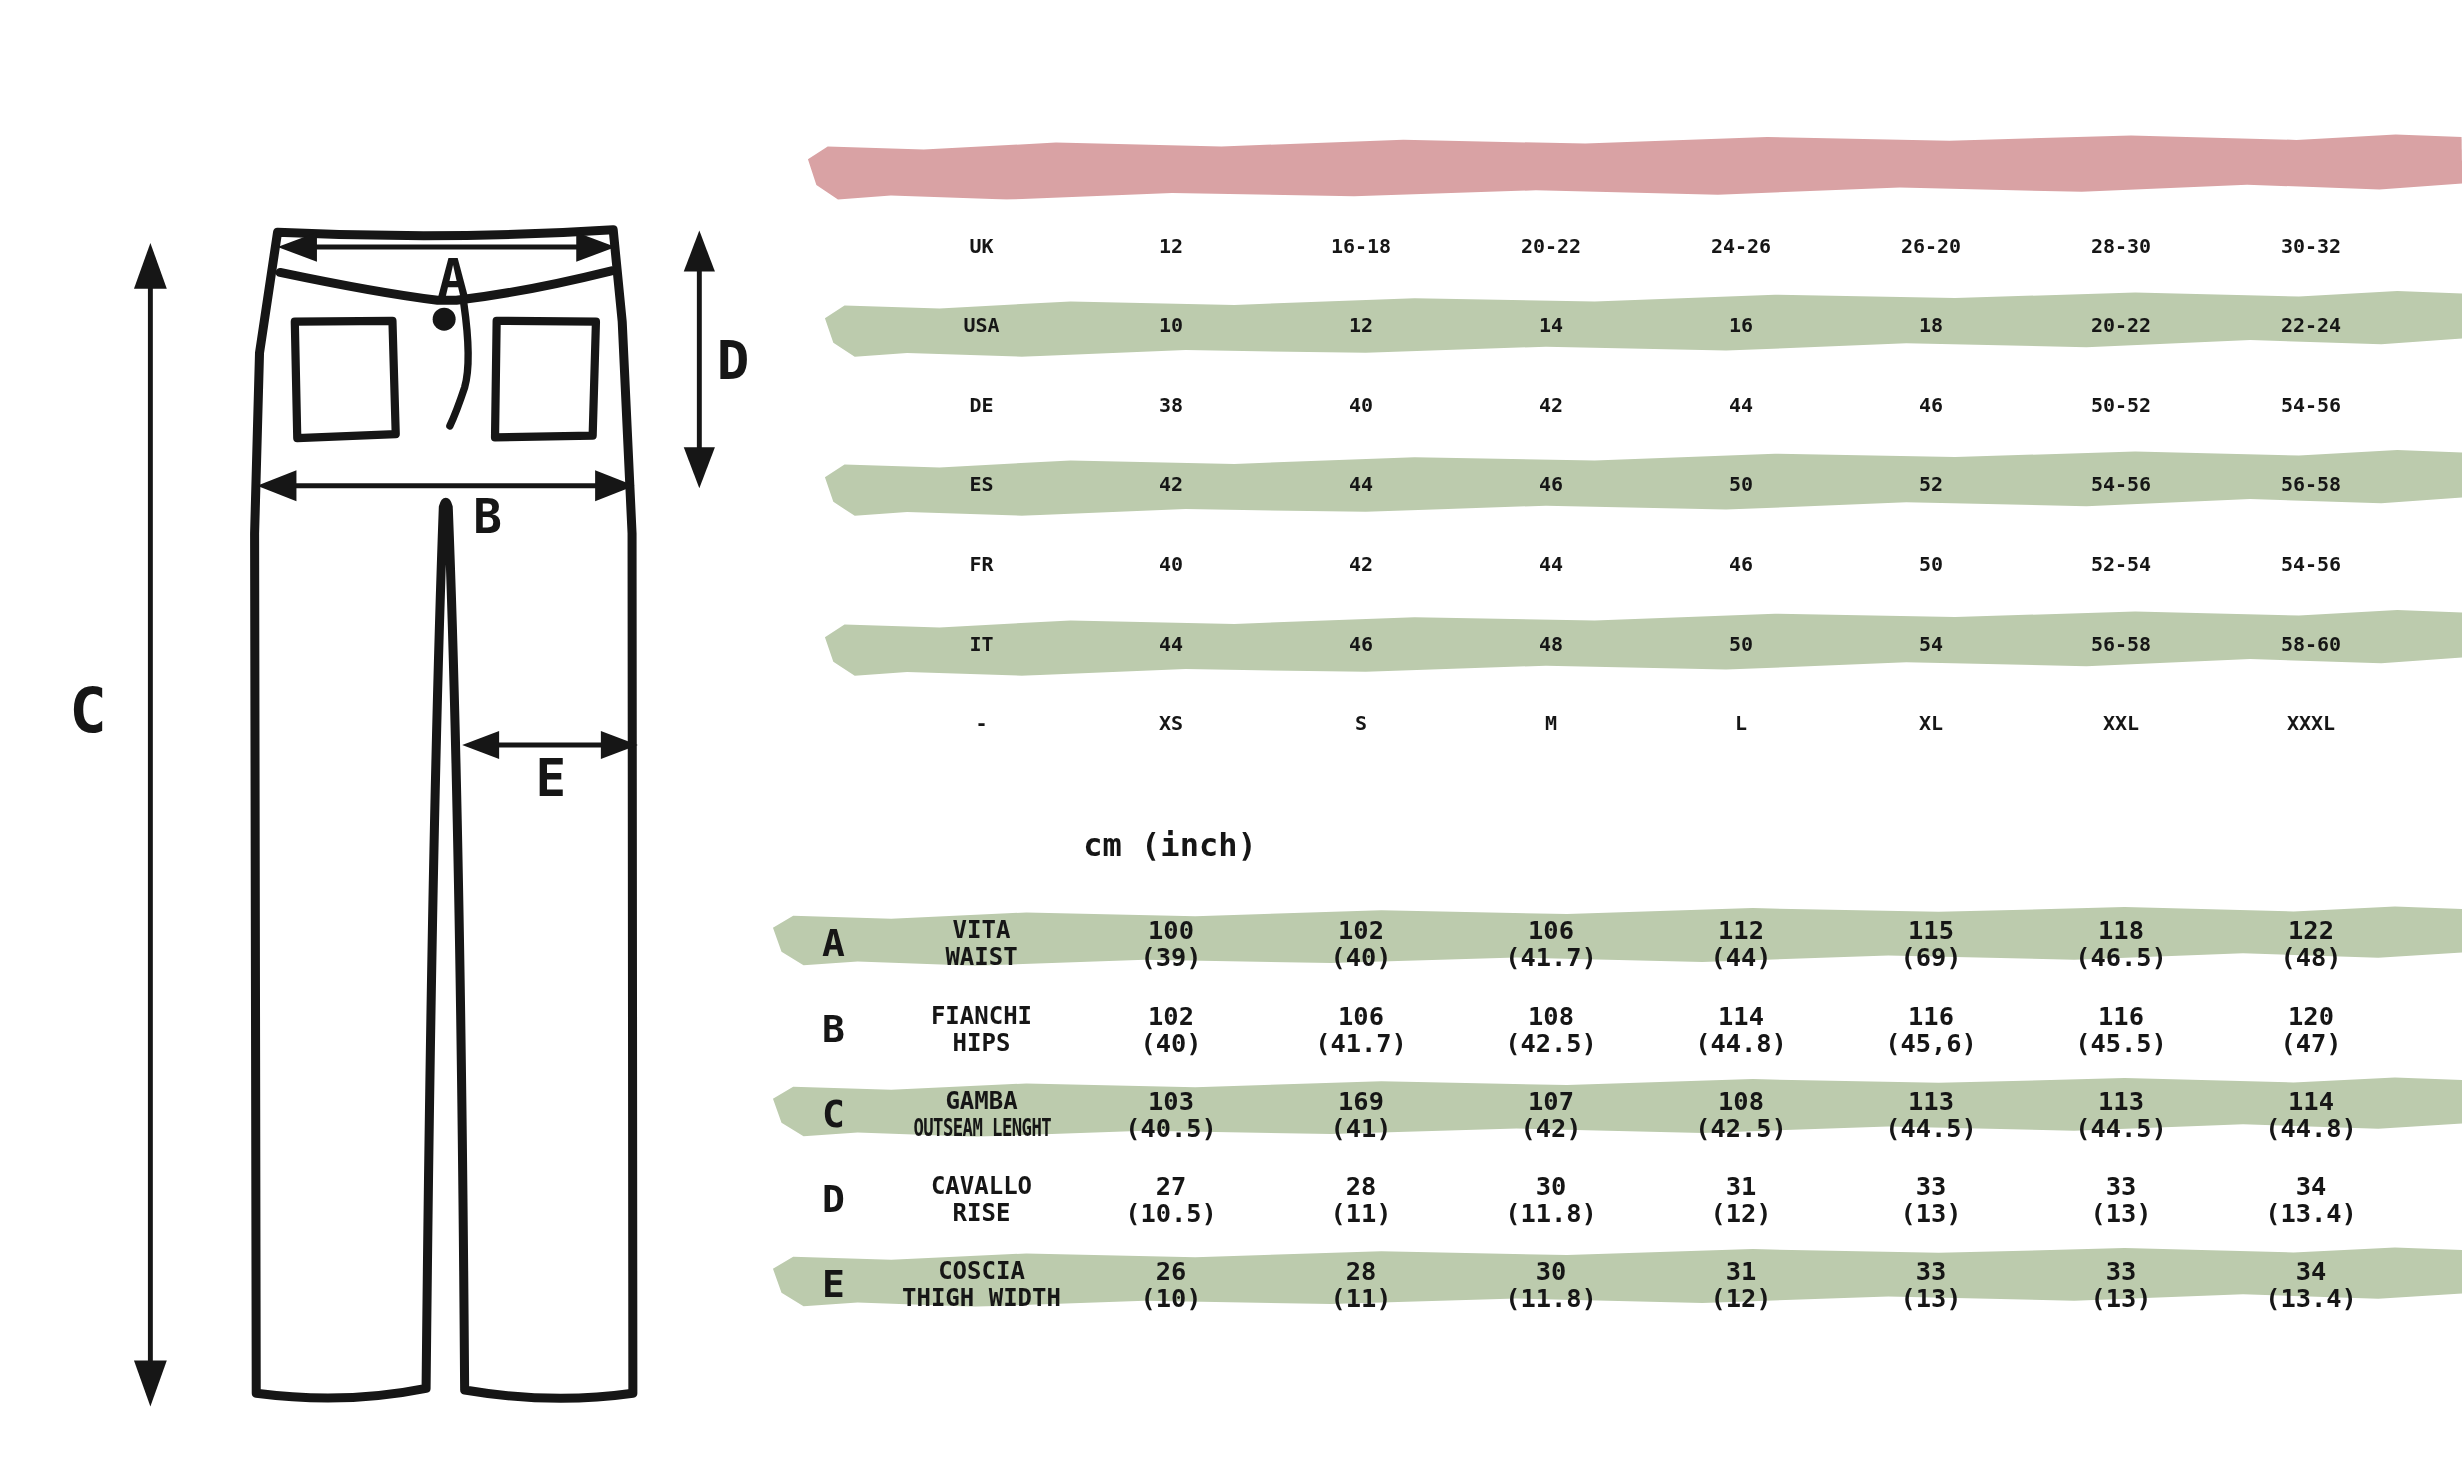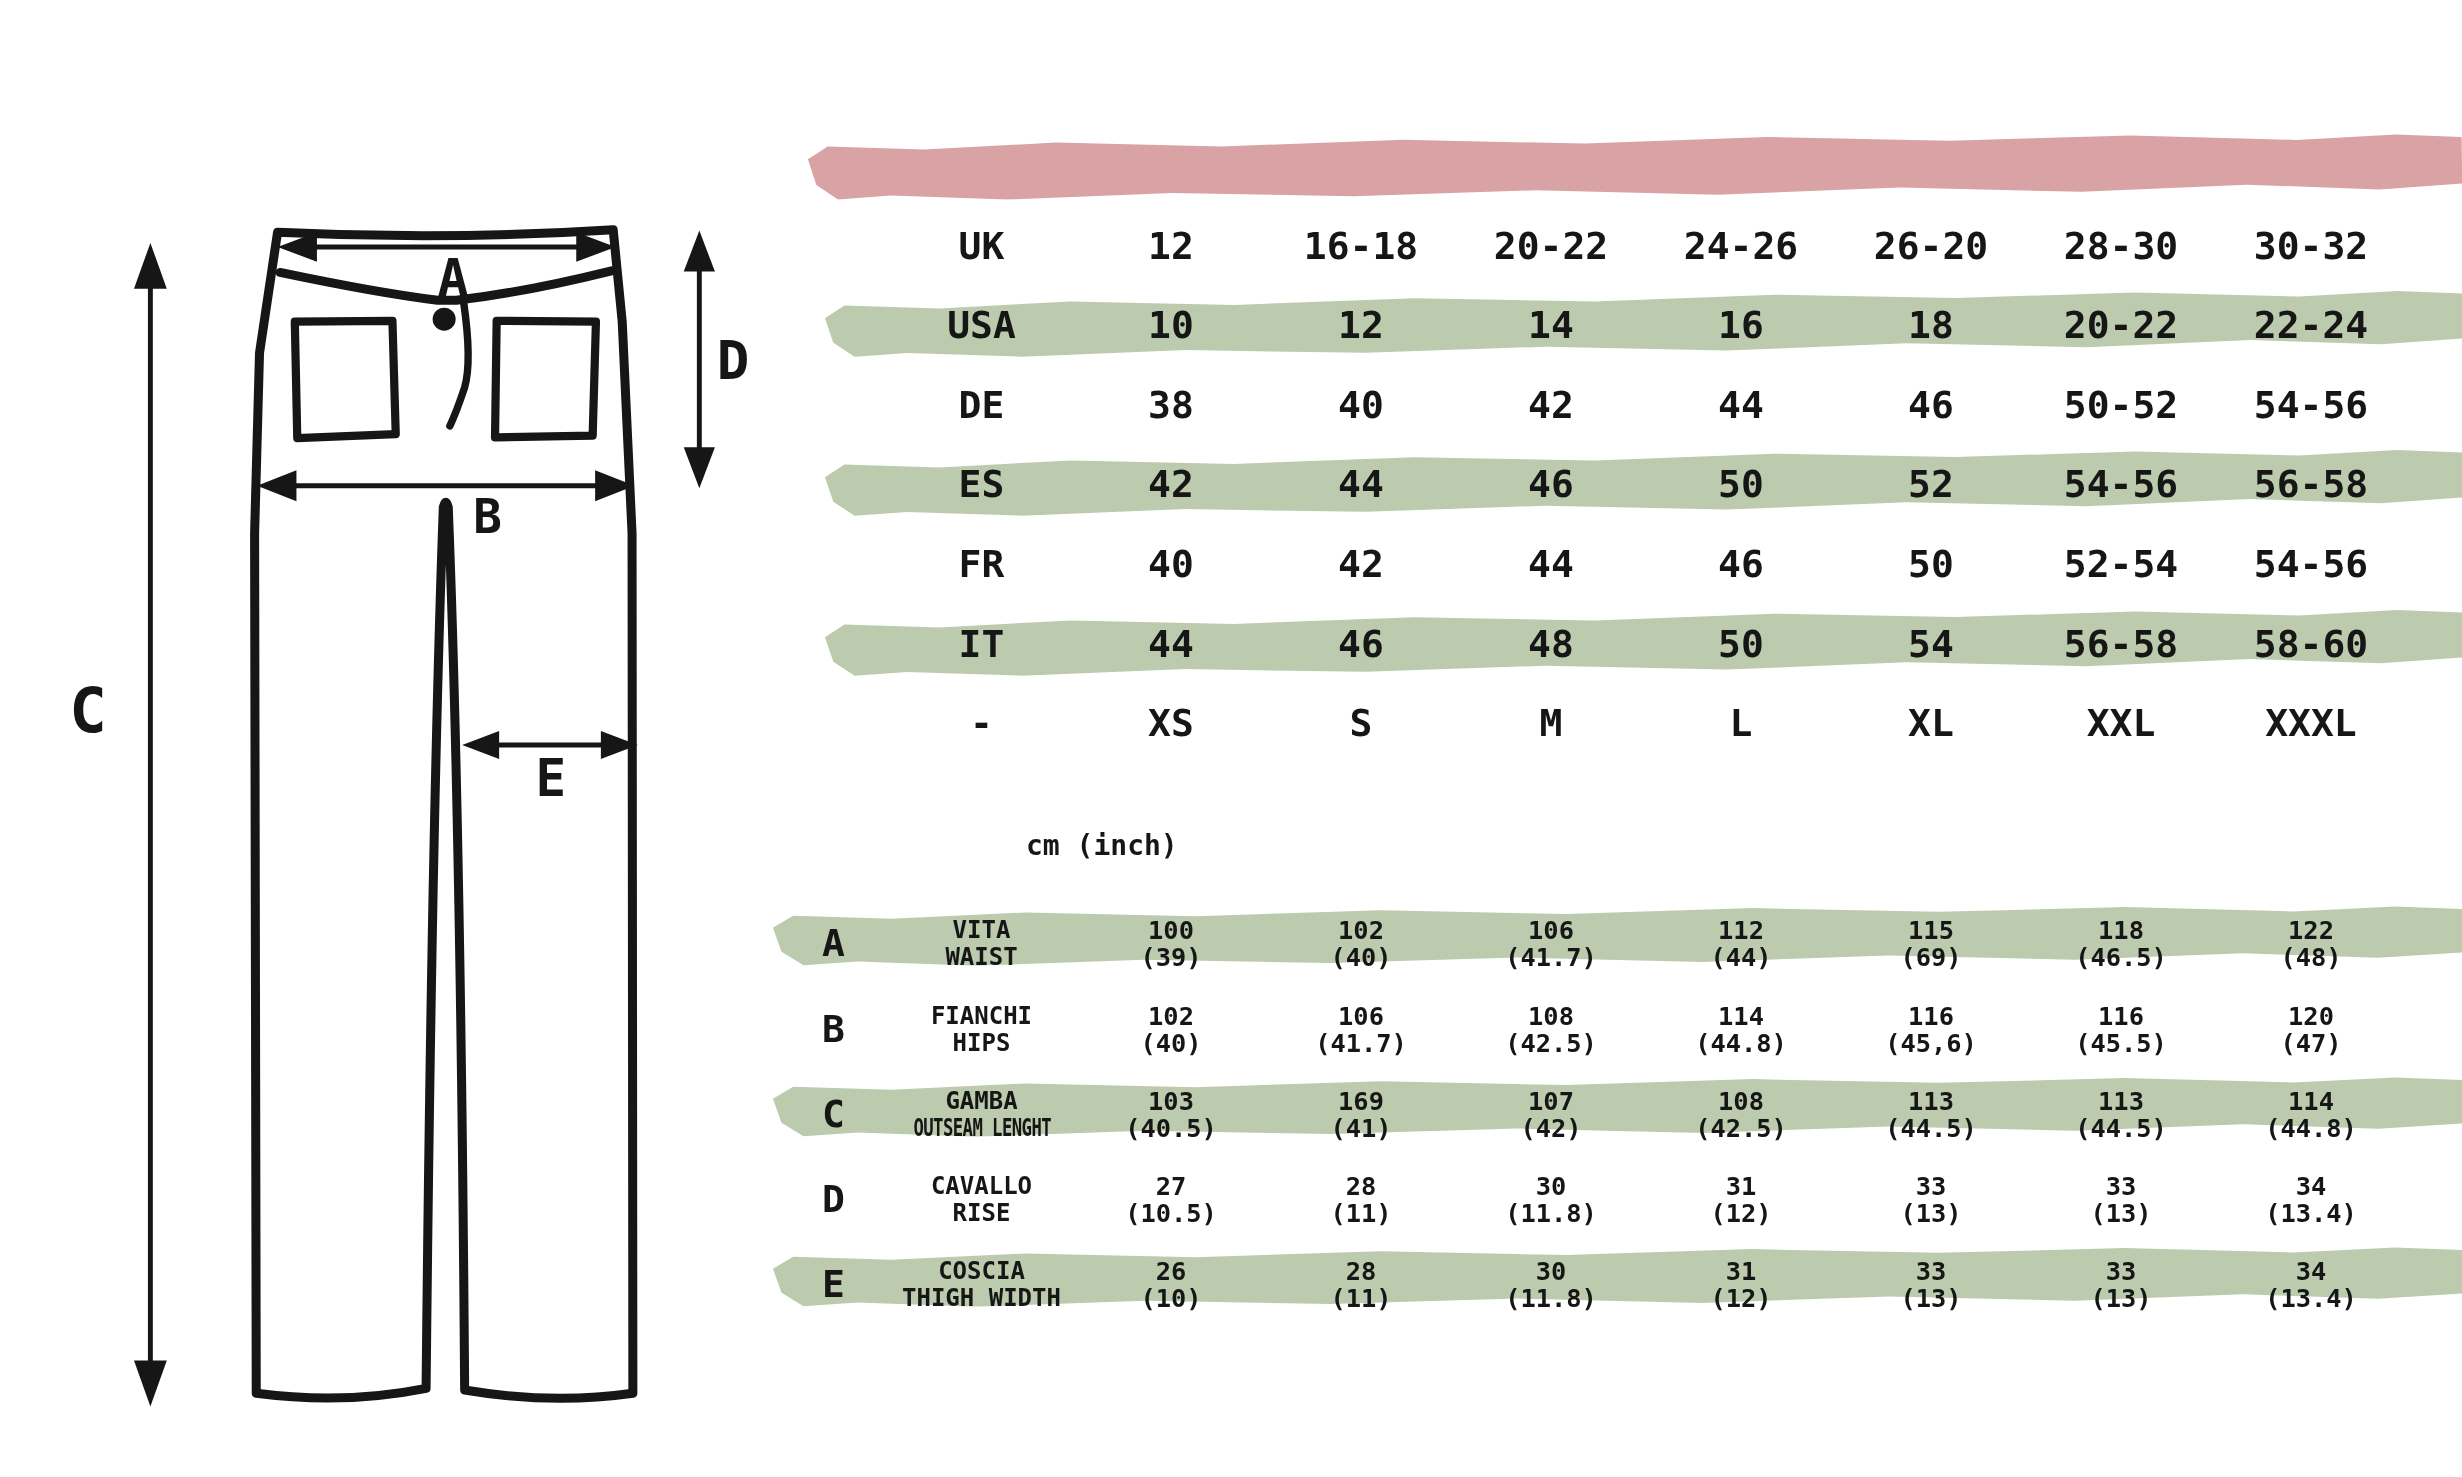--- a/index.html
+++ b/index.html
@@ -40,21 +40,21 @@
     margin:0;white-space:nowrap;
   }
   
   .row{
     position:absolute;
     left:780px;width:1683px;
     display:grid;
     grid-template-columns:107px 189px repeat(7,190px);
     align-items:center;
   }
-  .size-row{height:66px;font-size:38px;}
+  .size-row{height:66px;font-size:20px;}
   .meas-row{height:69px;}
   .row .cell{position:relative;z-index:1;text-align:center;white-space:nowrap;}
   .row .band{display:none;}
   .row.hl .band{
     display:block;
     z-index:0;
   }
   .size-row .band{left:45px;right:0;top:1.6px;height:59px;}
   .meas-row .band{left:-6.6px;right:0;top:-1.6px;height:57px;}
   .meas-row .letter{font-size:38px;line-height:69px;}
@@ -63,22 +63,22 @@
   }
   .meas-row .label span{font-size:24px;line-height:27px;text-align:center;}
   .meas-row .val span{font-size:25.4px;line-height:27px;text-align:center;}
   .meas-row .label .cond{
     transform:scaleX(0.72);
     transform-origin:50% 50%;
     letter-spacing:-0.8px;
   }
   .unit-label{
     position:absolute;
-    left:1026px;top:821px;width:190px;height:49px;
-    line-height:49px;text-align:left;font-size:28px;white-space:nowrap;
+    left:1075px;top:821px;width:190px;height:49px;
+    line-height:49px;text-align:center;font-size:32px;white-space:nowrap;
   }
   
   .diagram-svg{position:absolute;left:0;top:0;}
   .diagram-svg text{
     font-family:"DejaVu Sans Mono","Liberation Mono",monospace;
     font-weight:700;
     fill:var(--ink);
   }
 </style>
 </head>

